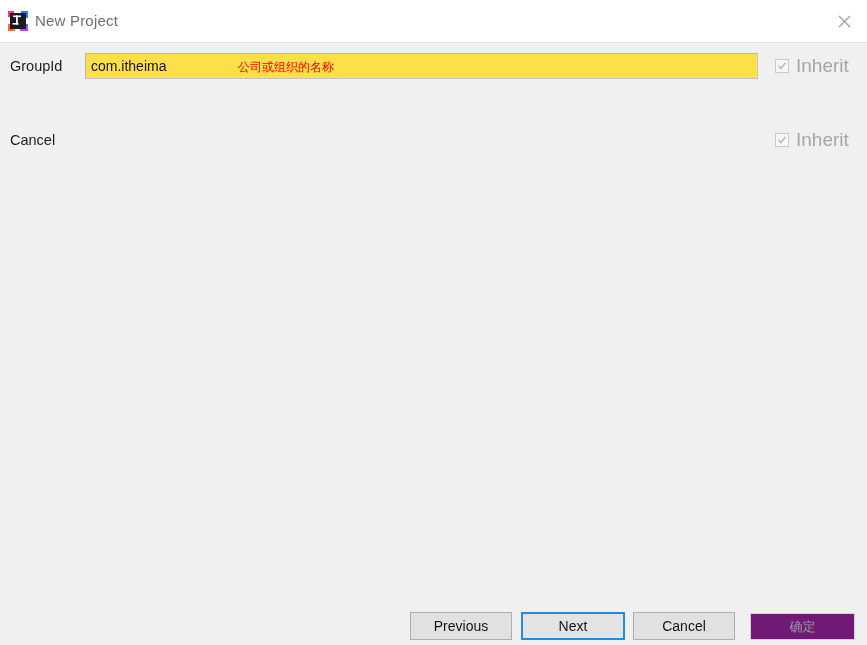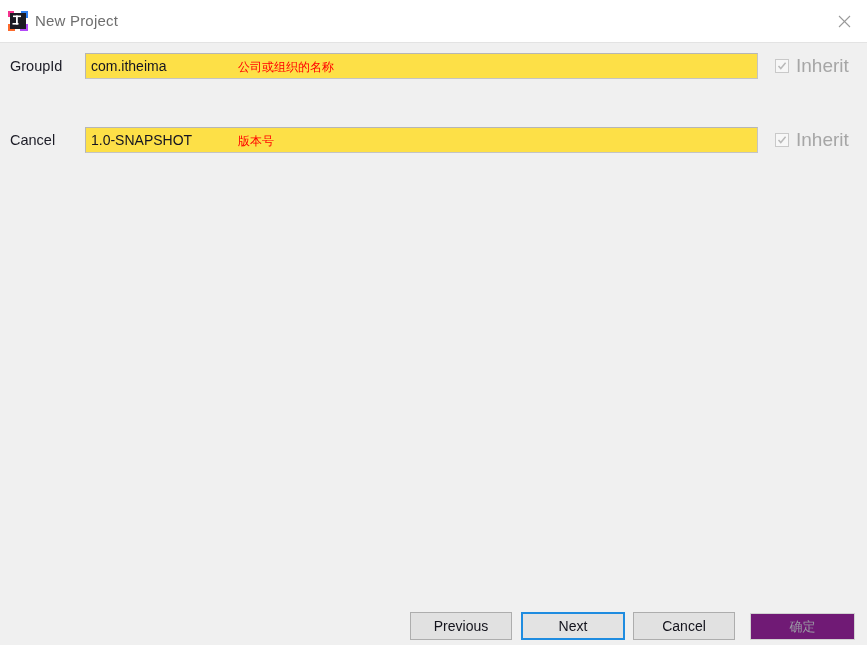--- a/index.html
+++ b/index.html
@@ -235,24 +235,20 @@
           <polyline points="1.5,5 3.8,7.6 8.6,1.8" fill="none" stroke="#b9b9b9" stroke-width="1.5"></polyline>
         </svg>
       </span>
       <span class="inherit-label">Inherit</span>
     </div>
   </div>
 
 
   <div class="row row-2">
     <span class="field-label">Cancel</span>
-    <div class="input-box">
-      <span class="input-value">1.0-SNAPSHOT</span>
-      <span class="annotation ann-2">版本号</span>
-    </div>
     <div class="inherit-wrap">
       <span class="checkbox">
         <svg width="10" height="10" viewBox="0 0 10 10">
           <polyline points="1.5,5 3.8,7.6 8.6,1.8" fill="none" stroke="#b9b9b9" stroke-width="1.5"></polyline>
         </svg>
       </span>
       <span class="inherit-label">Inherit</span>
     </div>
   </div>
 

